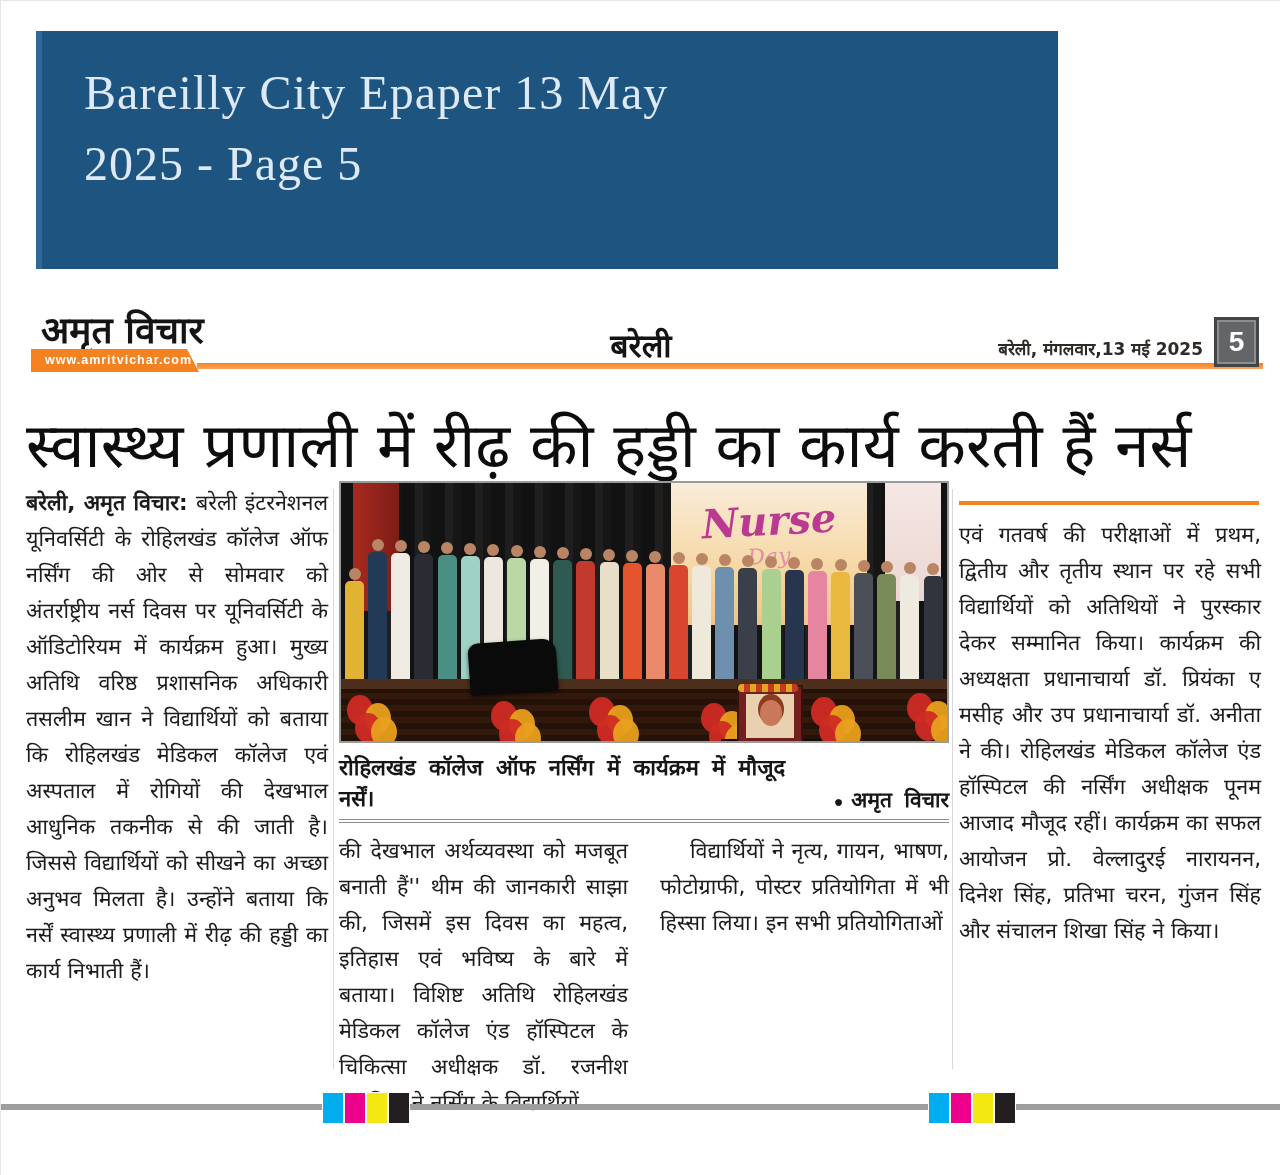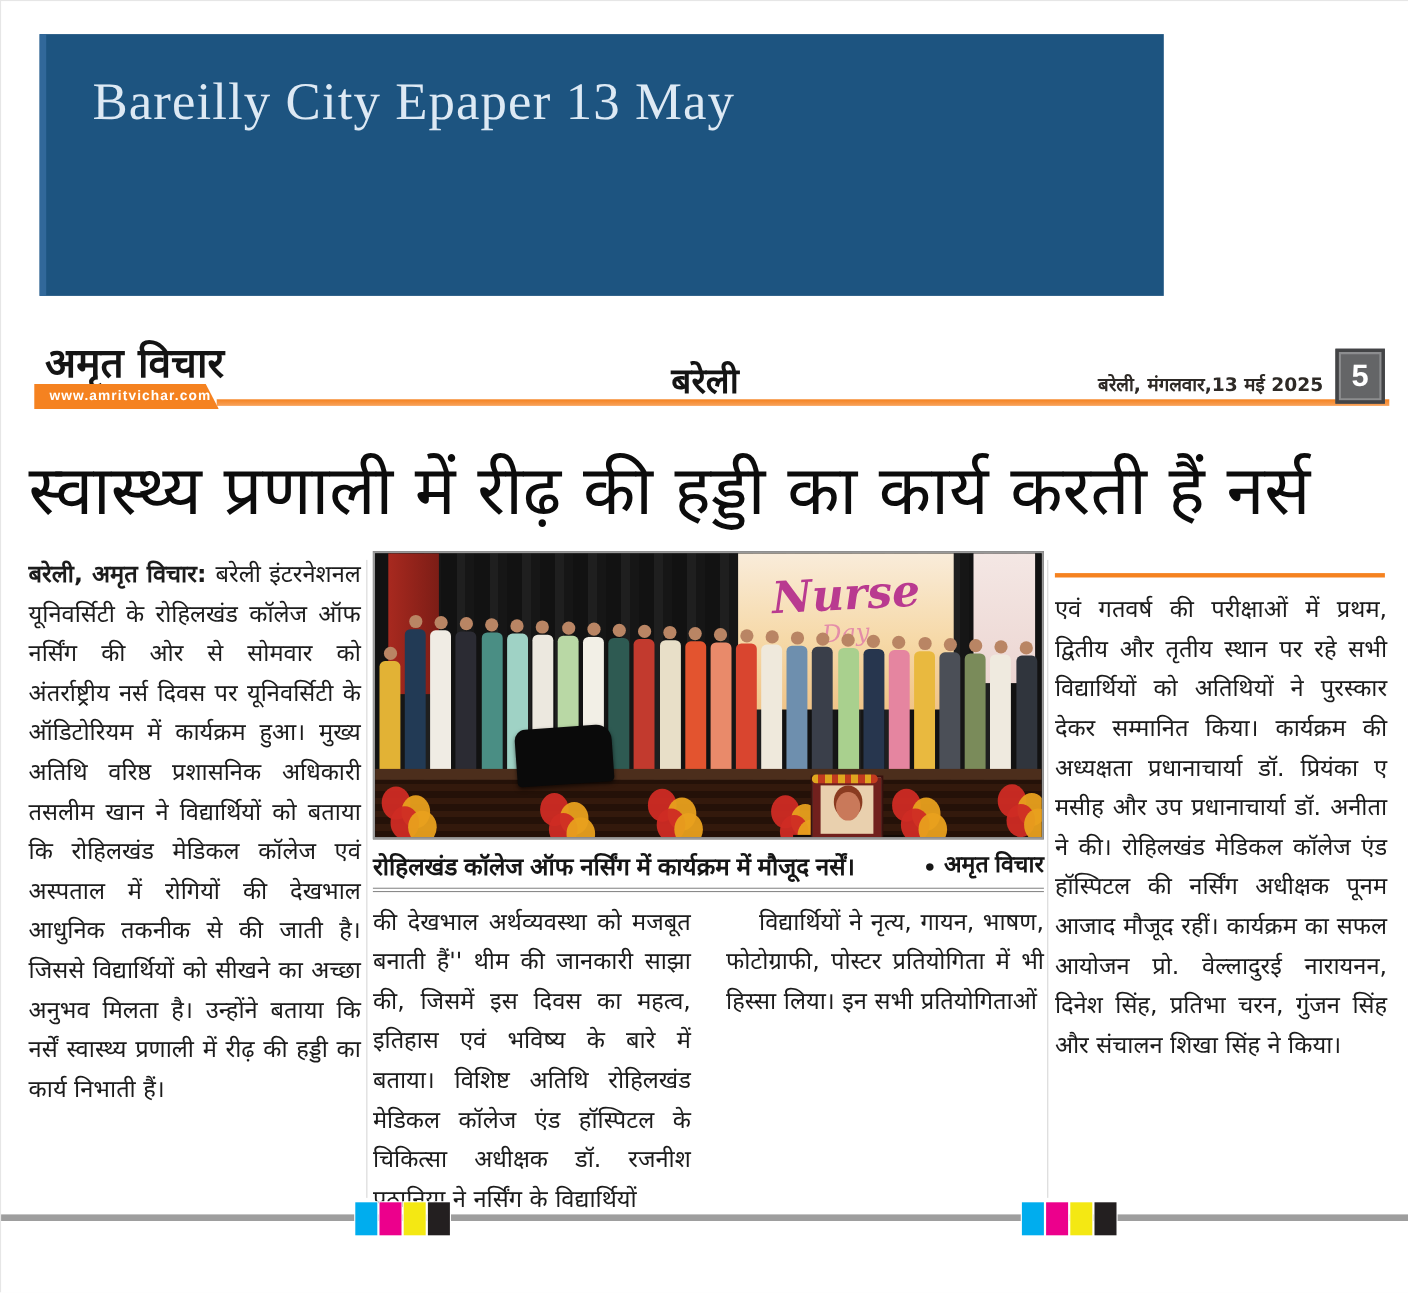--- a/index.html
+++ b/index.html
@@ -29,21 +29,21 @@
   .page-box { position:absolute; left:1213px; top:20px; width:45px; height:50px; background:#646567;
     border:3px solid #434446; box-shadow:inset 0 0 0 2px #8c8d8f; color:#fff; font-size:28px; font-weight:bold;
     display:flex; align-items:center; justify-content:center; }
 
   
   .headline { position:absolute; left:25px; top:400px; width:1232px; height:84px; overflow:visible;
     font-size:62px; font-weight:normal; color:#0c0c0c; font-family:"DejaVu Sans",sans-serif;
     white-space:nowrap; transform-origin:left center; }
 
   
-  .content { position:absolute; left:0; top:500px; width:1280px; height:596px; }
+  .content { position:absolute; left:0; top:480px; width:1280px; height:596px; }
   .vsep { position:absolute; top:8px; height:580px; width:1px; background:#d8d8d8; }
   .vsep.s1 { left:332px; } .vsep.s2 { left:951px; }
 
   .news { font-family:"DejaVu Sans",sans-serif; font-size:21.5px; line-height:36px; color:#1c1c1c;
     text-align:justify; }
   .news p.ind { text-indent:30px; }
   .col1 { position:absolute; left:25px; top:4px; width:302px; }
   .lead { font-weight:bold; }
 
   .center { position:absolute; left:338px; top:0; width:610px; }
@@ -73,22 +73,22 @@
     border-radius:10px 14px 4px 4px; transform:rotate(-4deg); box-shadow:0 2px 4px rgba(0,0,0,.6); }
   .balloon { position:absolute; width:26px; height:30px; border-radius:50%; opacity:.95; }
   .portrait { position:absolute; left:398px; top:204px; width:62px; height:58px; background:#e9d0ae;
     border:7px solid #71201d; box-shadow:0 0 0 2px #3a120f; }
   .portrait .face { position:absolute; left:14px; top:6px; width:22px; height:26px; border-radius:50%;
     background:#c9795a; box-shadow:0 -4px 0 2px #8a3b20; }
   .portrait .garland { position:absolute; left:-8px; top:-10px; width:60px; height:8px;
     background:repeating-linear-gradient(90deg,#e0a61f 0 6px,#c23a1f 6px 12px); border-radius:4px; }
   .pedestal { position:absolute; left:380px; top:256px; width:100px; height:6px; background:#140a05; }
 
-  .caption-row { display:flex; justify-content:space-between; align-items:flex-start; margin-top:8px;
-    font-family:Liberation Sans, sans-serif; font-size:22px; font-weight:bold; color:#161616; width:610px; }
+  .caption-row { display:flex; justify-content:space-between; align-items:flex-end; margin-top:8px;
+    font-family:Liberation Mono, monospace; font-size:22px; font-weight:bold; color:#161616; width:610px; }
   .credit { font-size:21px; white-space:nowrap; }
   .credit .dot { font-size:16px; margin-right:8px; }
   .cap-rule { margin-top:6px; width:610px; height:4px; border-top:1px solid #8a8a8a; border-bottom:1px solid #8a8a8a; }
   .two-cols { display:flex; gap:32px; margin-top:10px; }
   .two-cols .c { width:297px; }
 
   .sidebar { position:absolute; left:958px; top:6px; width:302px; }
   .subhead { font-family:"DejaVu Sans",sans-serif; font-size:24.5px; font-weight:bold; color:#101010;
     line-height:39px; padding-left:20px; text-indent:-20px; }
   .subhead .dot { font-size:15px; vertical-align:3px; margin-right:5px; }
@@ -100,20 +100,21 @@
   .cmyk.g1 { left:322px; } .cmyk.g2 { left:928px; }
   .cmyk span { width:20px; height:30px; display:block; box-shadow:0 0 0 1px #fff; }
 </style>
 </head>
 <body>
 
 <div class="page">
 
   <div class="top-banner">
     <span class="line">Bareilly City Epaper 13 May</span>
+    <span class="line">2025 - Page 5</span>
   </div>
 
   <div class="masthead">
     <div class="logo">अमृत विचार</div>
     <div class="site-strip">www.amritvichar.com</div>
     <div class="orange-rule"></div>
     <div class="city">बरेली</div>
     <div class="dateline">बरेली, मंगलवार,13 मई 2025</div>
     <div class="page-box">5</div>
   </div>

